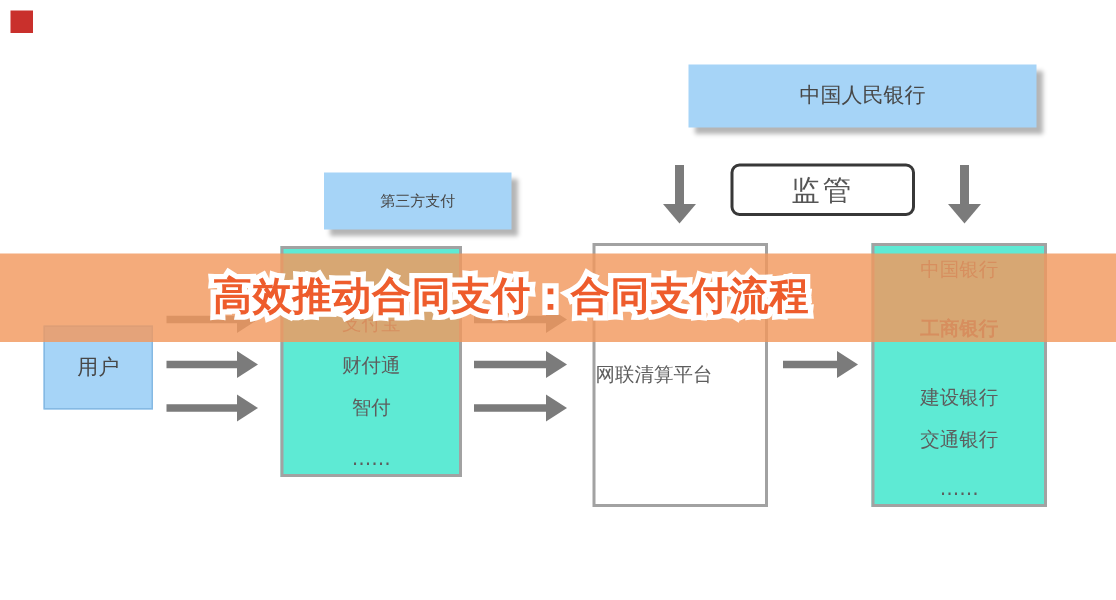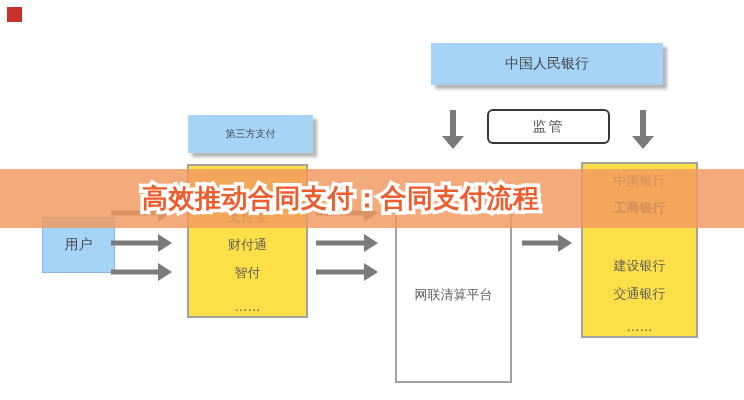--- a/index.html
+++ b/index.html
@@ -9,40 +9,40 @@
   }
   
   .corner-marker{position:absolute;left:7px;top:7px;width:15px;height:15px;background:var(--corner-red);}
 
   
   .blue-node{
     position:absolute;background:var(--node-blue);
     display:flex;align-items:center;justify-content:center;
     color:var(--label-dark);font-size:14px;
   }
-  .blue-node.shadowed{box-shadow:4px 4px 3px var(--shadow-gray);}
-  .blue-node.thin-border{border:1px solid var(--node-blue-border);margin-left:13px;}
+  .blue-node.shadowed{box-shadow:4px 4px 3px var(--shadow-gray);margin-left:28px;}
+  .blue-node.thin-border{border:1px solid var(--node-blue-border);}
   .list-box{
-    position:absolute;background:#fde047;border:2px solid var(--box-border-gray);
+    position:absolute;background:#5eead4;border:2px solid var(--box-border-gray);
     box-sizing:border-box;
     padding-left:27px;
   }
   .list-item{
     position:absolute;left:0;width:100%;height:16px;line-height:16px;
     text-align:center;color:var(--item-gray);font-size:13px;white-space:nowrap;
   }
   .center-label-box{
     position:absolute;background:#ffffff;border:2px solid var(--box-border-gray);
-    box-sizing:border-box;display:flex;align-items:center;justify-content:center;
-    color:var(--item-gray);font-size:13px;margin-top:45px;
+    box-sizing:border-box;display:flex;align-items:center;
+    color:var(--item-gray);font-size:13px;
   }
   .supervision-box{
     position:absolute;background:#ffffff;border:2px solid #383838;border-radius:6px;
     box-sizing:border-box;display:flex;align-items:center;justify-content:center;
-    color:#555555;font-size:14px;letter-spacing:2px;
+    color:#555555;font-size:19px;letter-spacing:2px;
   }
 
   
   .arr-r{position:absolute;height:18px;}
   .arr-r .shaft{position:absolute;left:0;top:50%;transform:translateY(-50%);
     height:5px;width:calc(100% - 14px);background:var(--arrow-gray);}
   .arr-r .head{position:absolute;right:0;top:50%;transform:translateY(-50%);
     width:0;height:0;border-top:9px solid transparent;border-bottom:9px solid transparent;
     border-left:14px solid var(--arrow-gray);}
 
@@ -101,21 +101,21 @@
     <div class="list-item" style="top:99px;">智付</div>
     <div class="list-item" style="top:133px;">……</div>
   </div>
 
   <div class="center-label-box" style="left:395px;top:162px;width:117px;height:176px;">
     <span>网联清算平台</span>
   </div>
 
   <div class="list-box" style="left:581px;top:162px;width:117px;height:176px;">
     <div class="list-item" style="top:9px;">中国银行</div>
-    <div class="list-item" style="top:36px;font-weight:bold;">工商银行</div>
+    <div class="list-item" style="top:48px;font-weight:bold;">工商银行</div>
     <div class="list-item" style="top:122px;">交通银行</div>
     <div class="list-item" style="top:94px;">建设银行</div>
     <div class="list-item" style="top:155px;">……</div>
   </div>
 
   <div class="arr-r" style="left:111px;top:204px;width:61px;">
     <div class="shaft"></div>
       <div class="head"></div>
   </div>
   <div class="arr-r" style="left:111px;top:234px;width:61px;">

